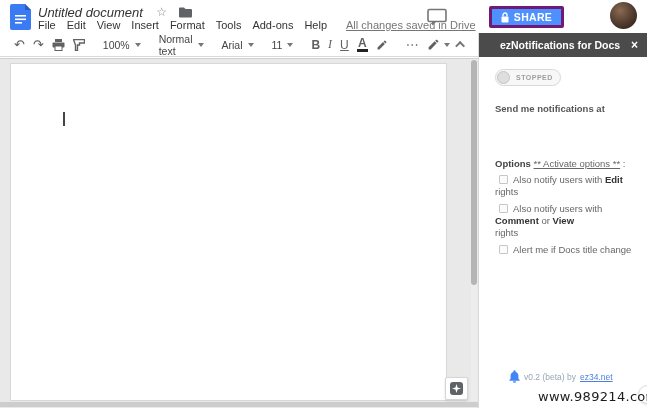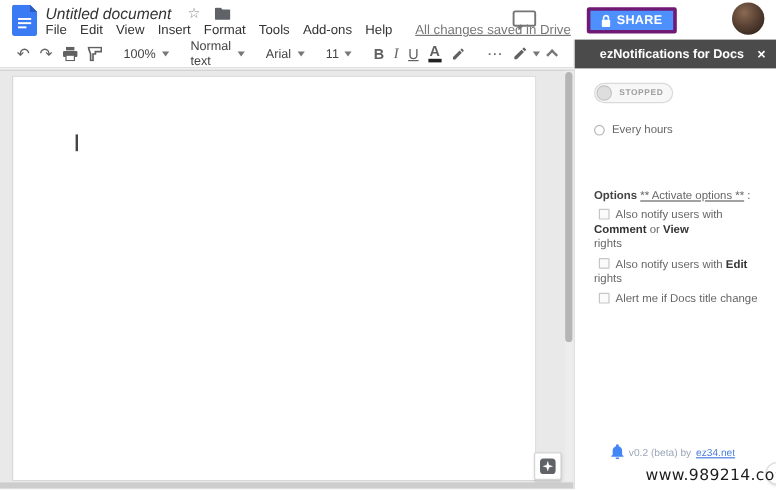--- a/index.html
+++ b/index.html
@@ -221,41 +221,38 @@
       <span class="sb-close">×</span>
     </div>
     <div class="sb-body">
 
       <div class="toggle-pill">
         <span class="toggle-knob"></span>
         <span class="toggle-label">STOPPED</span>
       </div>
 
       <div class="notif-sec">
-
-
-        <div class="radio-row">
-          <span class="radio"></span>
-          <span>Every hours</span>
-        </div>
+        <div class="notif-line1">Send me notifications at</div>
+
+
       </div>
 
       <div class="options-sec">
         <div class="opt-head">
           <span class="lbl">Options</span>
           <span class="lnk">** Activate options **</span><span> :</span>
         </div>
 
         <div class="opt-row">
+          <span class="checkbox"></span><span>Also notify users with </span><b>Edit</b><span> rights</span>
+        </div>
+
+        <div class="opt-row">
           <span class="checkbox"></span><span>Also notify users with </span><b>Comment</b><span> or </span><b>View</b>
           <div class="wrapline">rights</div>
-        </div>
-
-        <div class="opt-row">
-          <span class="checkbox"></span><span>Also notify users with </span><b>Edit</b><span> rights</span>
         </div>
 
         <div class="opt-row">
           <span class="checkbox"></span><span>Alert me if Docs title change</span>
         </div>
       </div>
 
       <div class="sb-footer">
         <svg width="11" height="13" viewBox="0 0 14 16">
           <path fill="#4285f4" d="M7 16 a2 2 0 0 0 2-2 H5 a2 2 0 0 0 2 2 z M12 11 V7 a5 5 0 0 0 -3.5-4.8 V1.5 a1.5 1.5 0 0 0 -3 0 v0.7 A5 5 0 0 0 2 7 v4 L0.5 12.5 v0.8 h13 v-0.8 z"></path>

